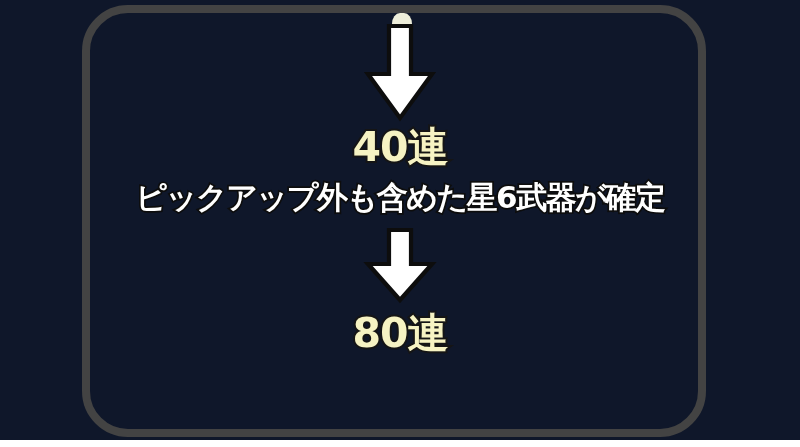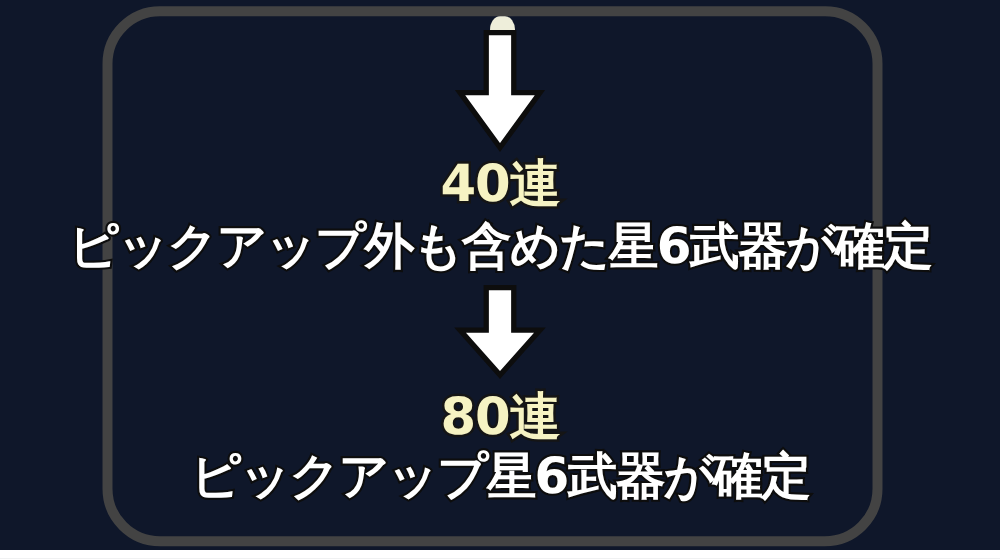--- a/index.html
+++ b/index.html
@@ -87,21 +87,21 @@
   #count-40 { top: 127px; }
   #count-80 { top: 313px; }
 
   .step-desc {
     position: absolute;
     left: 0;
     width: 800px;
     text-align: center;
     font-family: "DejaVu Sans", sans-serif;
     font-weight: bold;
-    font-size: 40px;
+    font-size: 31px;
     line-height: 36px;
     letter-spacing: -1.5px;
     color: #ffffff;
     -webkit-text-stroke: 3.4px #0d0d0d;
     paint-order: stroke fill;
     white-space: nowrap;
   }
   #desc-40 { top: 179px; }
   #desc-80 { top: 363px; }
 </style>
@@ -125,15 +125,14 @@
   <div class="step-desc" id="desc-40">ピックアップ外も含めた星6武器が確定</div>
 
   <div class="arrow" id="arrow-bottom">
     <svg viewBox="0 0 76 78" xmlns="http://www.w3.org/2000/svg" aria-hidden="true">
       <polygon points="27,4 49,4 49,38 70,38 38,74 6,38 27,38" fill="#ffffff" stroke="#0d0d0d" stroke-width="4.2" stroke-linejoin="miter"></polygon>
     </svg>
   </div>
 
   <div class="step-count" id="count-80">80連</div>
 
-  <div class="step-desc" id="desc-80">ピックアップ星6武器が確定</div>
 
 </div>
 
 </body></html>

